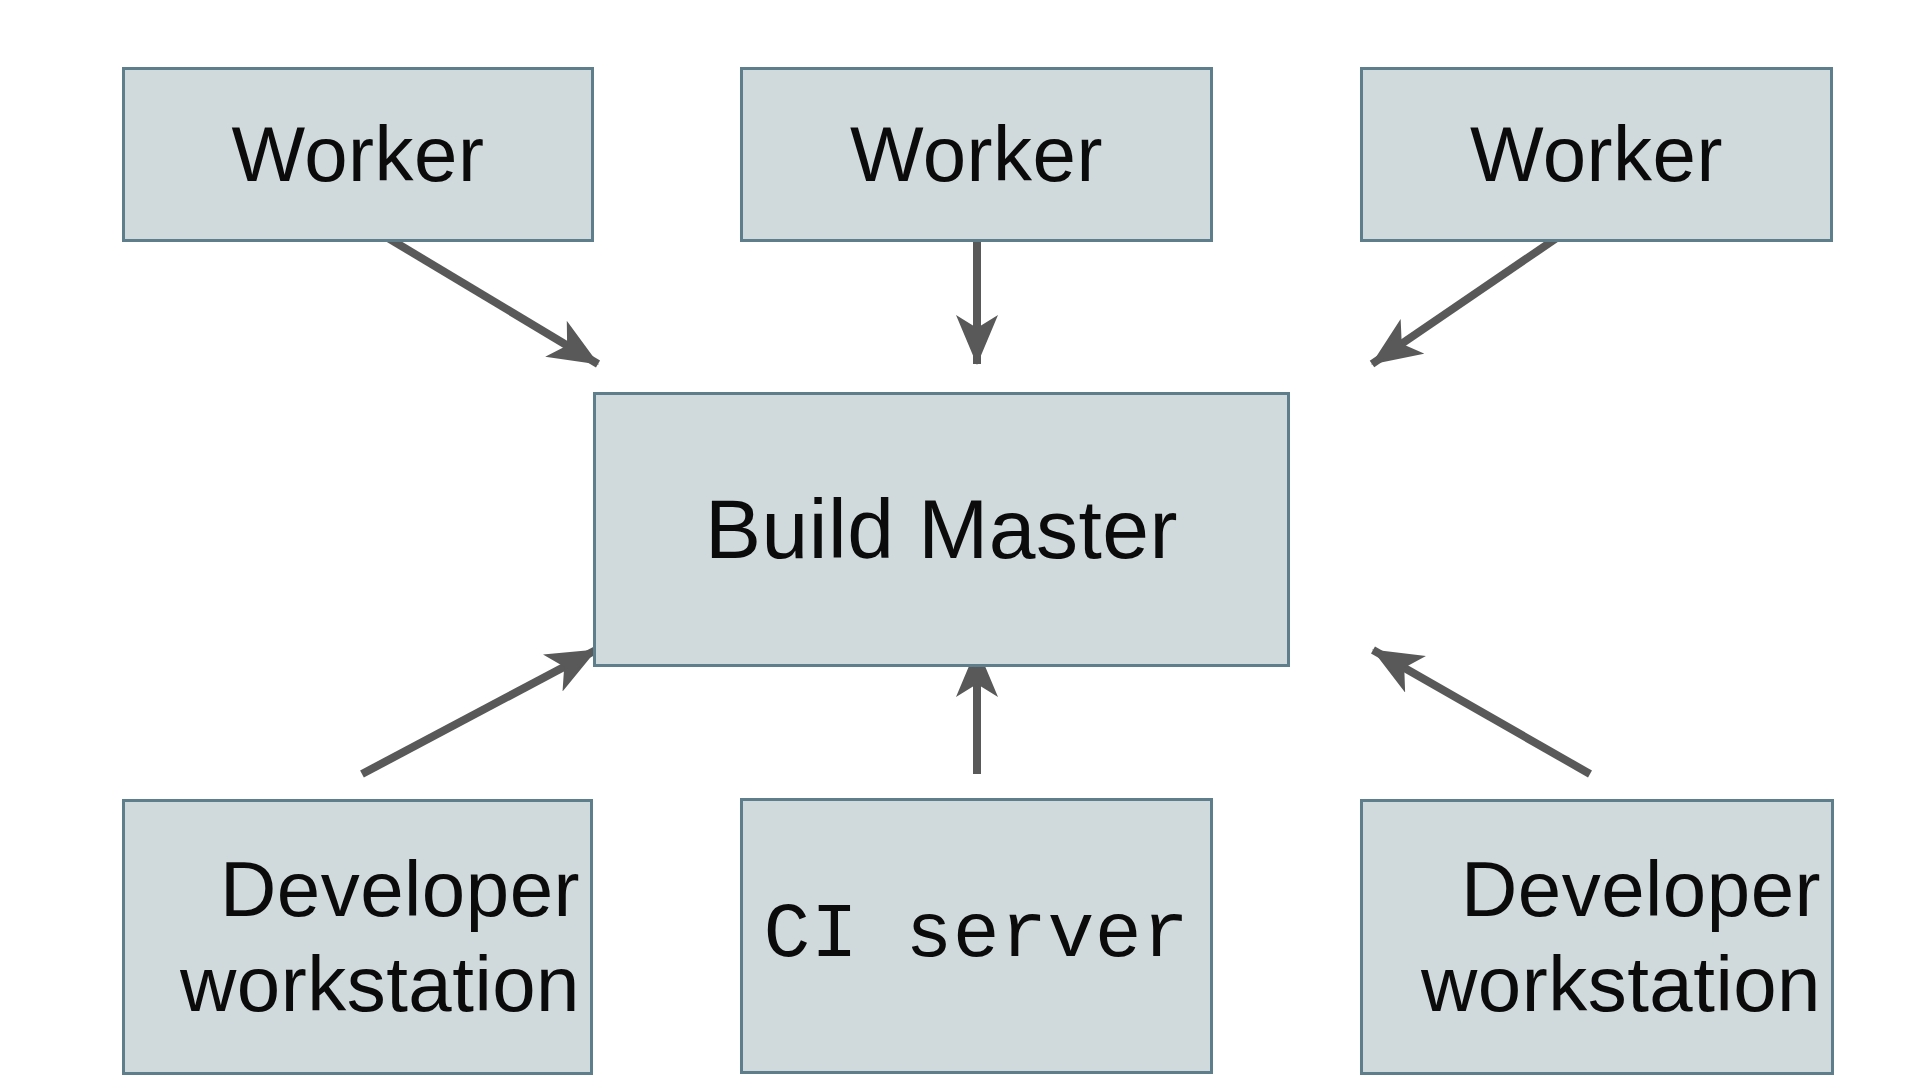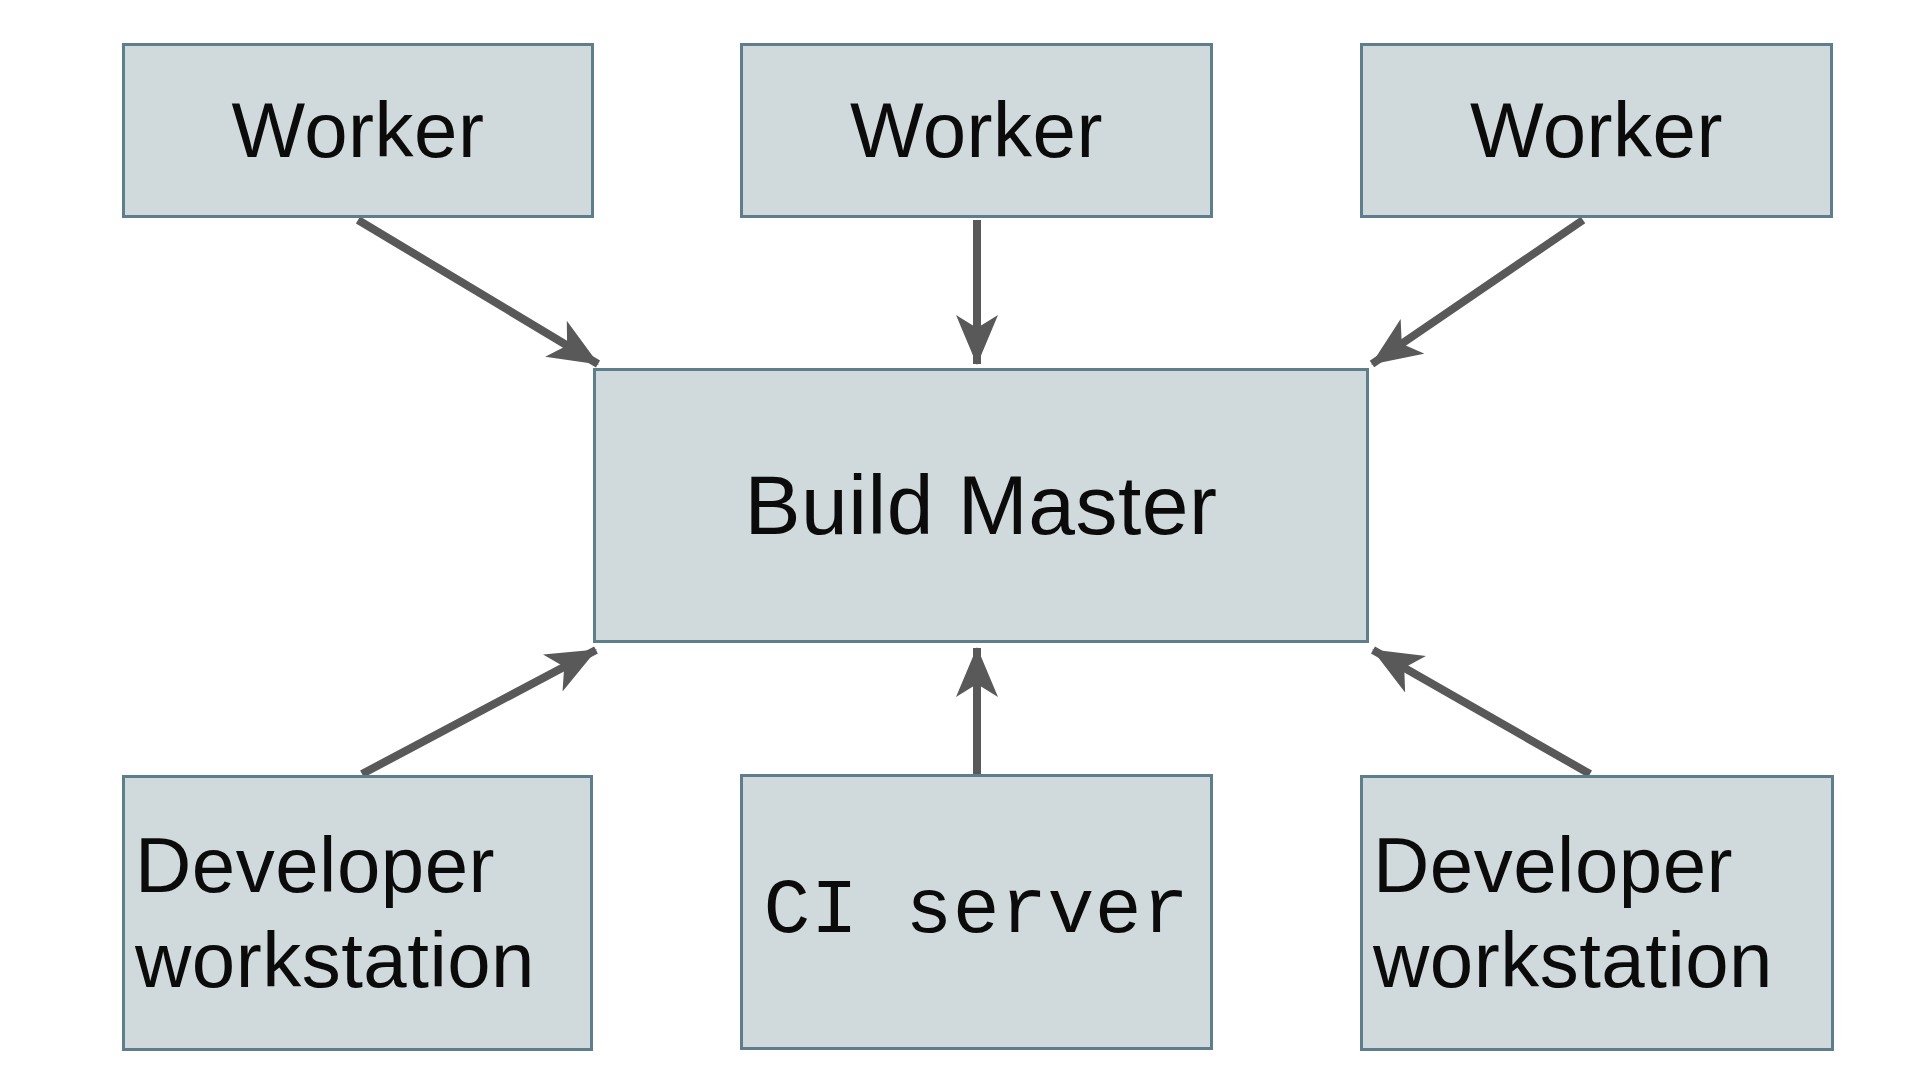--- a/index.html
+++ b/index.html
@@ -16,32 +16,33 @@
     overflow: hidden;
   }
   .node {
     position: absolute;
     box-sizing: border-box;
     background: var(--box-fill, #d0d9db);
     border: 3px solid var(--box-border, #5f7e8b);
     display: flex;
     align-items: center;
     justify-content: center;
-    text-align: left;
+    text-align: right;
     color: var(--text-color, #0b0b0b);
     font-size: 78px;
     line-height: 1.22;
     letter-spacing: 0.5px;
+    margin-top: 24px;
   }
   .node .label { padding: 0 10px; }
   #worker-1 { left: 122px; top: 43px;  width: 472px; height: 175px; }
   #worker-2 { left: 740px; top: 43px;  width: 473px; height: 175px; }
   #worker-3 { left: 1360px; top: 43px; width: 473px; height: 175px; }
   #build-master {
-    left: 593px; top: 368px; width: 776px; height: 275px;
+    left: 593px; top: 368px; width: 697px; height: 275px;
     font-size: 84px;
   }
   #developer-workstation-left  { left: 122px;  top: 775px; width: 471px; height: 276px; }
   #ci-server                   { left: 740px;  top: 774px; width: 473px; height: 276px; font-family: Liberation Mono, monospace; }
   #developer-workstation-right { left: 1360px; top: 775px; width: 474px; height: 276px; }
 
   .edges {
     position: absolute;
     left: 0; top: 0;
     width: 1910px;

